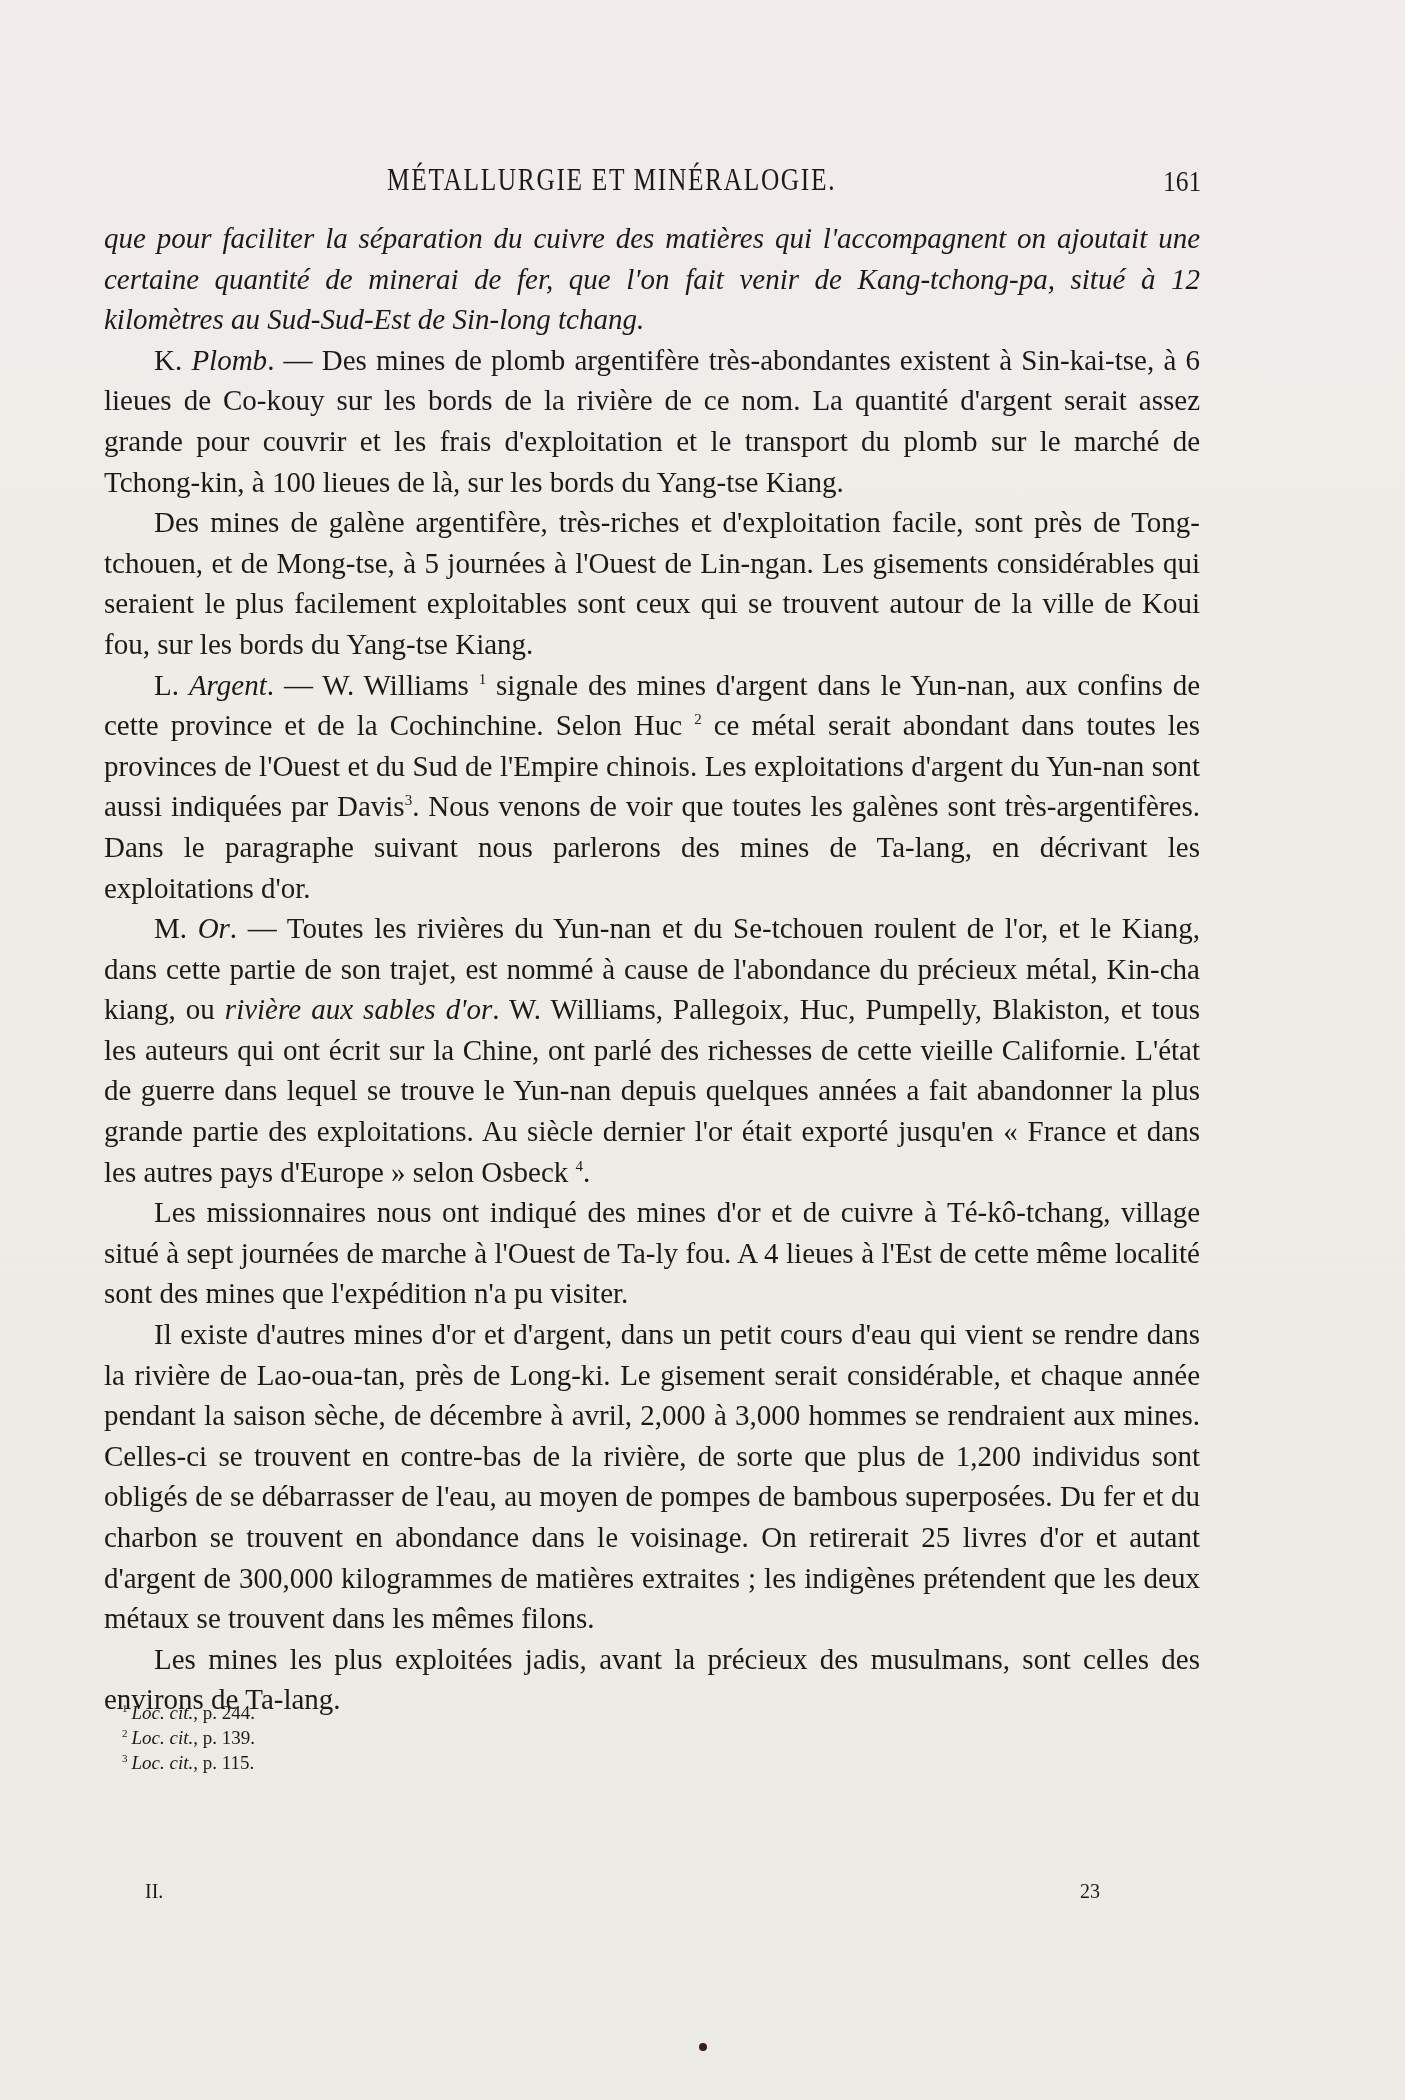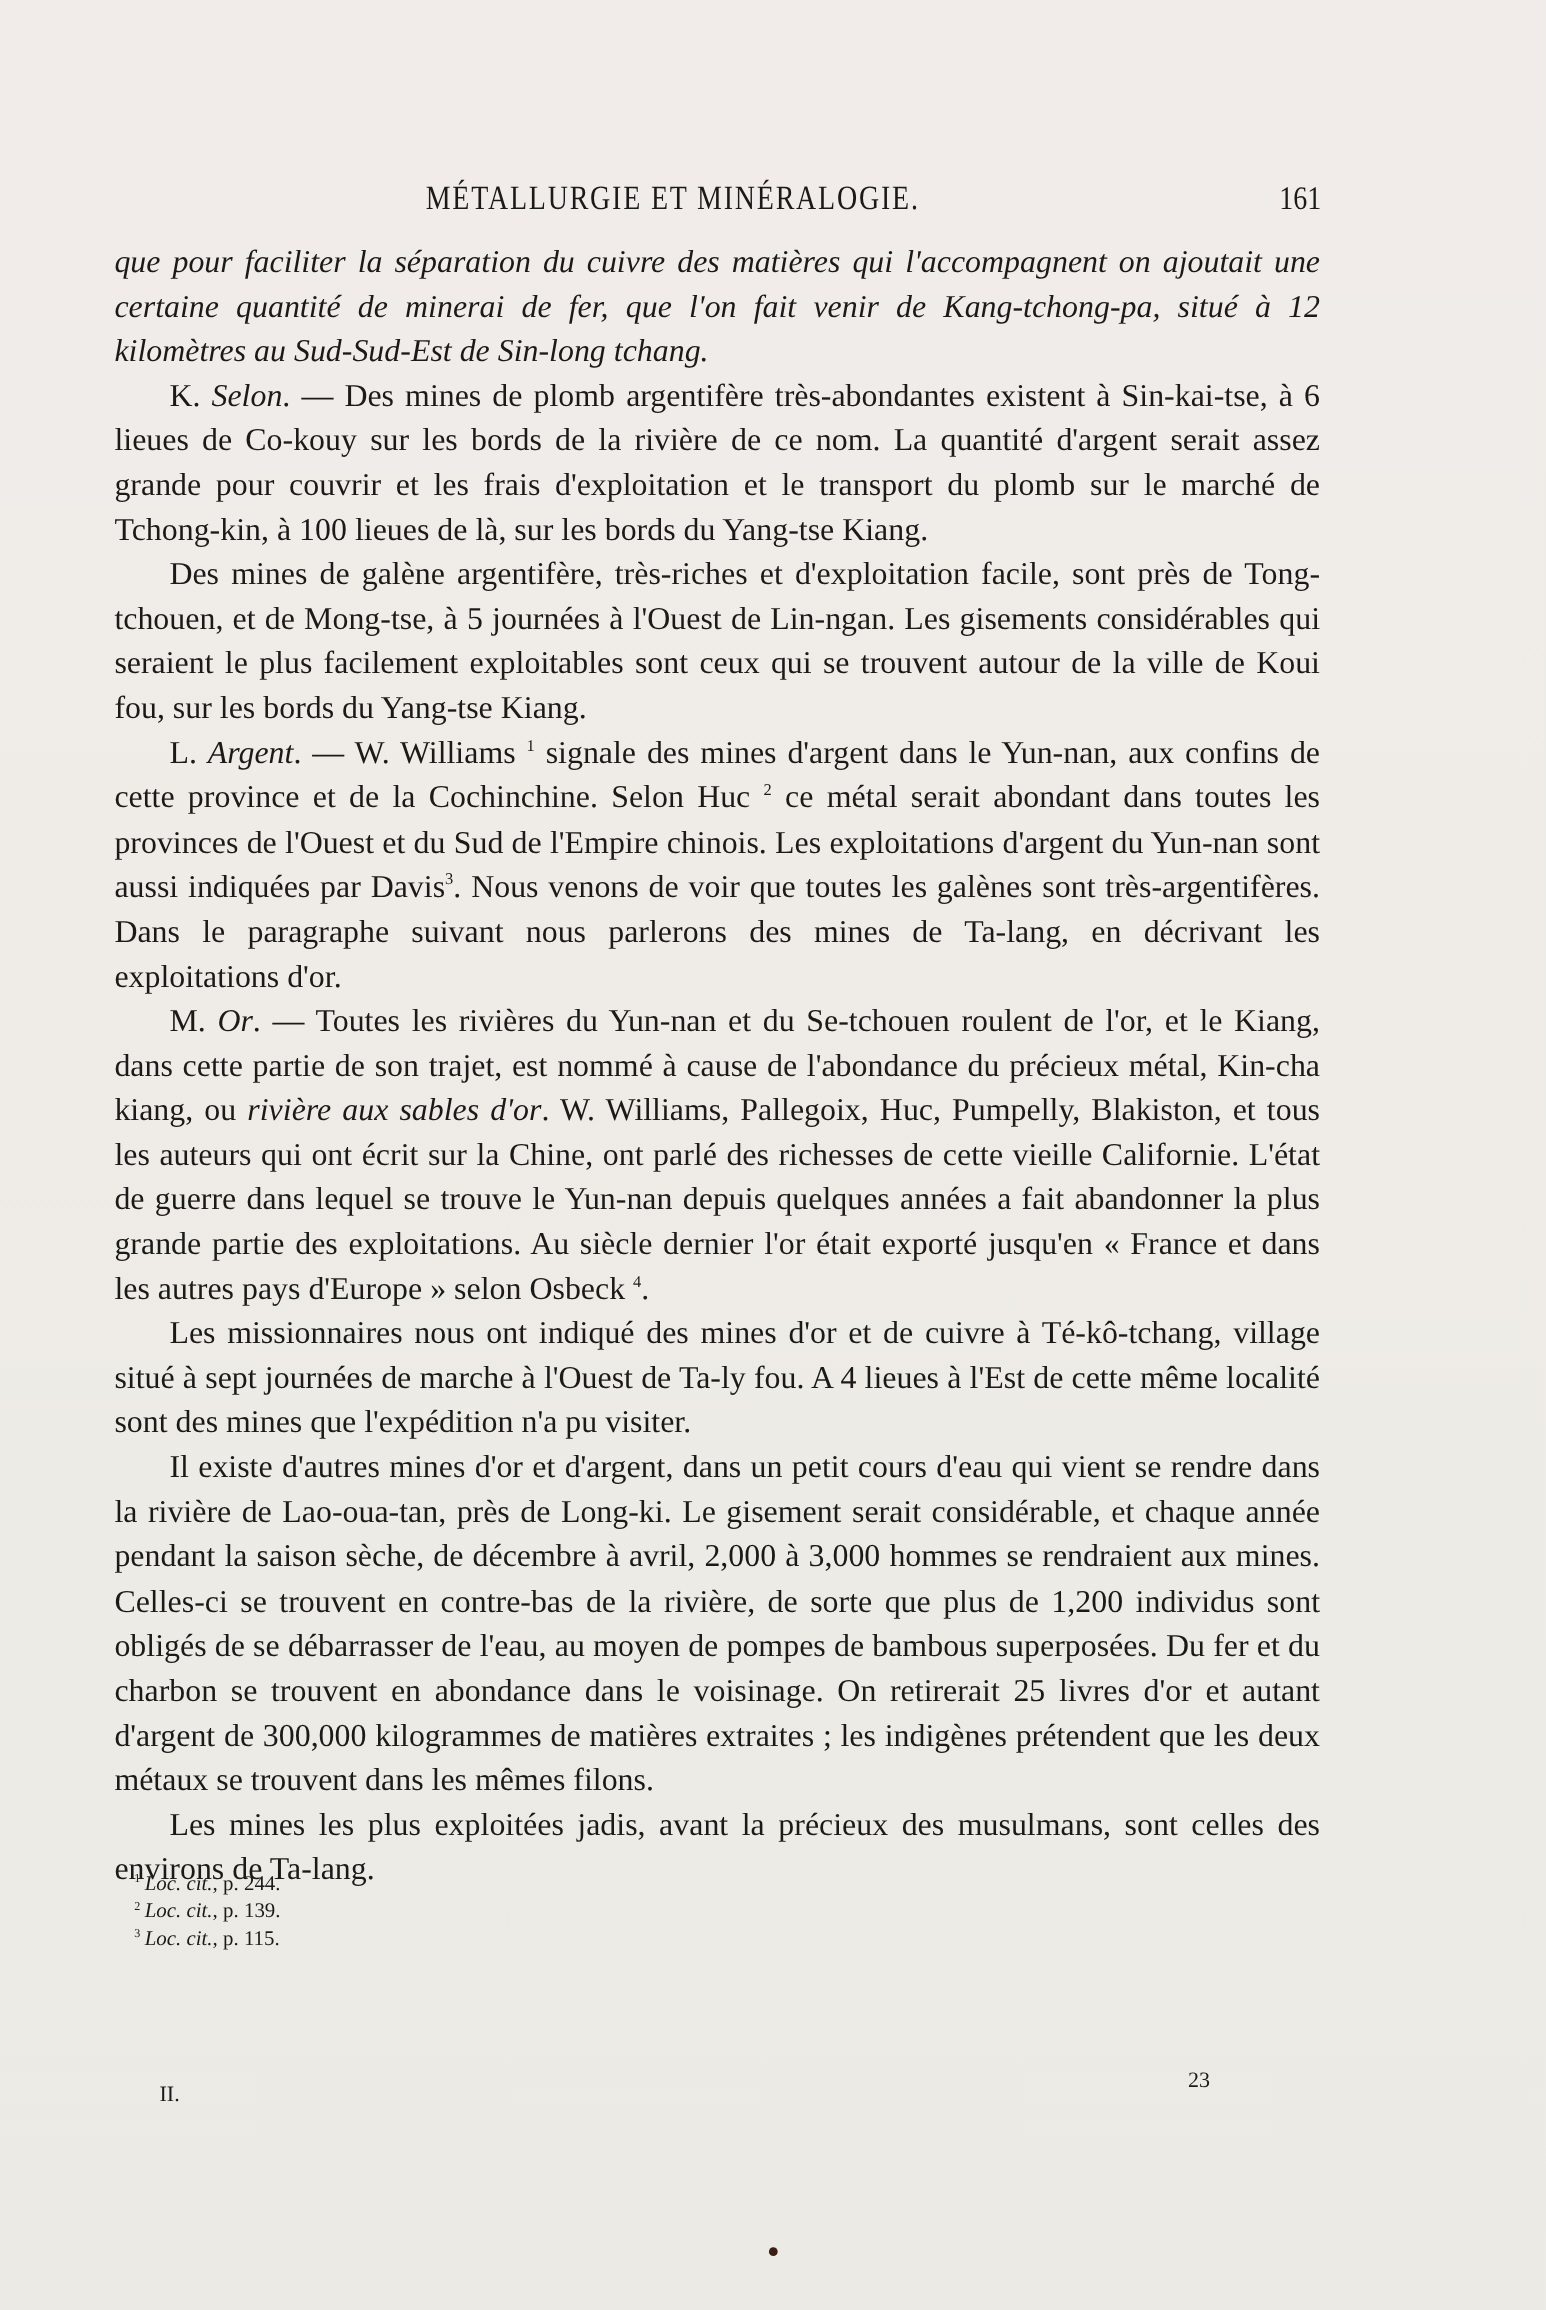--- a/index.html
+++ b/index.html
@@ -42,40 +42,40 @@
   .footnotes {
     position: absolute; left: 122px; top: 1700px; width: 1080px;
     font-size: 19px; line-height: 25px;
   }
   .footnote { white-space: nowrap; }
   .footnote sup { font-size: 11px; vertical-align: 7px; margin-right: 4px; }
   .signature {
     position: absolute; top: 1880px; left: 0; width: 1405px; height: 26px;
     font-size: 20px;
   }
-  .sig-vol { position: absolute; left: 145px; top: 13px; text-align: right; }
+  .sig-vol { position: absolute; left: 145px; top: 0; text-align: right; }
   .sig-num { position: absolute; left: 1080px; top: 0; }
   .dot-mark {
     position: absolute; left: 699px; top: 2043px;
     width: 8px; height: 8px; border-radius: 50%; background: #3a1e14;
   }
 </style>
 </head>
 <body>
 
 <div class="page-bg"></div>
 
 <div class="running-head">
   <span class="running-title">MÉTALLURGIE ET MINÉRALOGIE.</span>
   <span class="page-number">161</span>
 </div>
 
 <div class="body-text" id="body-text">
     <p class="noindent"><span>que pour faciliter la séparation du cuivre des matières qui l'accompagnent on ajoutait une certaine quantité de minerai de fer, que l'on fait venir de Kang-tchong-pa, situé à 12 kilomètres au Sud-Sud-Est de Sin-long tchang.</span></p>
-    <p><span>K. </span><i>Selon</i><span>. — Des mines de plomb argentifère très-abondantes existent à Sin-kai-tse, à 6 lieues de Co-kouy sur les bords de la rivière de ce nom. La quantité d'argent serait assez grande pour couvrir et les frais d'exploitation et le transport du plomb sur le marché de Tchong-kin, à 100 lieues de là, sur les bords du Yang-tse Kiang.</span></p>
+    <p><span>K. </span><i>Plomb</i><span>. — Des mines de plomb argentifère très-abondantes existent à Sin-kai-tse, à 6 lieues de Co-kouy sur les bords de la rivière de ce nom. La quantité d'argent serait assez grande pour couvrir et les frais d'exploitation et le transport du plomb sur le marché de Tchong-kin, à 100 lieues de là, sur les bords du Yang-tse Kiang.</span></p>
     <p><span>Des mines de galène argentifère, très-riches et d'exploitation facile, sont près de Tong-tchouen, et de Mong-tse, à 5 journées à l'Ouest de Lin-ngan. Les gisements considérables qui seraient le plus facilement exploitables sont ceux qui se trouvent autour de la ville de Koui fou, sur les bords du Yang-tse Kiang.</span></p>
     <p><span>L. </span><i>Argent</i><span>. — W. Williams </span><sup>1</sup><span> signale des mines d'argent dans le Yun-nan, aux confins de cette province et de la Cochinchine. Selon Huc </span><sup>2</sup><span> ce métal serait abondant dans toutes les provinces de l'Ouest et du Sud de l'Empire chinois. Les exploitations d'argent du Yun-nan sont aussi indiquées par Davis</span><sup>3</sup><span>. Nous venons de voir que toutes les galènes sont très-argentifères. Dans le paragraphe suivant nous parlerons des mines de Ta-lang, en décrivant les exploitations d'or.</span></p>
     <p><span>M. </span><i>Or</i><span>. — Toutes les rivières du Yun-nan et du Se-tchouen roulent de l'or, et le Kiang, dans cette partie de son trajet, est nommé à cause de l'abondance du précieux métal, Kin-cha kiang, ou </span><i>rivière aux sables d'or</i><span>. W. Williams, Pallegoix, Huc, Pumpelly, Blakiston, et tous les auteurs qui ont écrit sur la Chine, ont parlé des richesses de cette vieille Californie. L'état de guerre dans lequel se trouve le Yun-nan depuis quelques années a fait abandonner la plus grande partie des exploitations. Au siècle dernier l'or était exporté jusqu'en « France et dans les autres pays d'Europe » selon Osbeck </span><sup>4</sup><span>.</span></p>
     <p><span>Les missionnaires nous ont indiqué des mines d'or et de cuivre à Té-kô-tchang, village situé à sept journées de marche à l'Ouest de Ta-ly fou. A 4 lieues à l'Est de cette même localité sont des mines que l'expédition n'a pu visiter.</span></p>
     <p><span>Il existe d'autres mines d'or et d'argent, dans un petit cours d'eau qui vient se rendre dans la rivière de Lao-oua-tan, près de Long-ki. Le gisement serait considérable, et chaque année pendant la saison sèche, de décembre à avril, 2,000 à 3,000 hommes se rendraient aux mines. Celles-ci se trouvent en contre-bas de la rivière, de sorte que plus de 1,200 individus sont obligés de se débarrasser de l'eau, au moyen de pompes de bambous superposées. Du fer et du charbon se trouvent en abondance dans le voisinage. On retirerait 25 livres d'or et autant d'argent de 300,000 kilogrammes de matières extraites ; les indigènes prétendent que les deux métaux se trouvent dans les mêmes filons.</span></p>
     <p><span>Les mines les plus exploitées jadis, avant la précieux des musulmans, sont celles des environs de Ta-lang.</span></p>
   </div>
 
 <div class="footnotes" id="footnotes">
     <div class="footnote"><sup>1</sup><i>Loc. cit.</i><span>, p. 244.</span></div>

